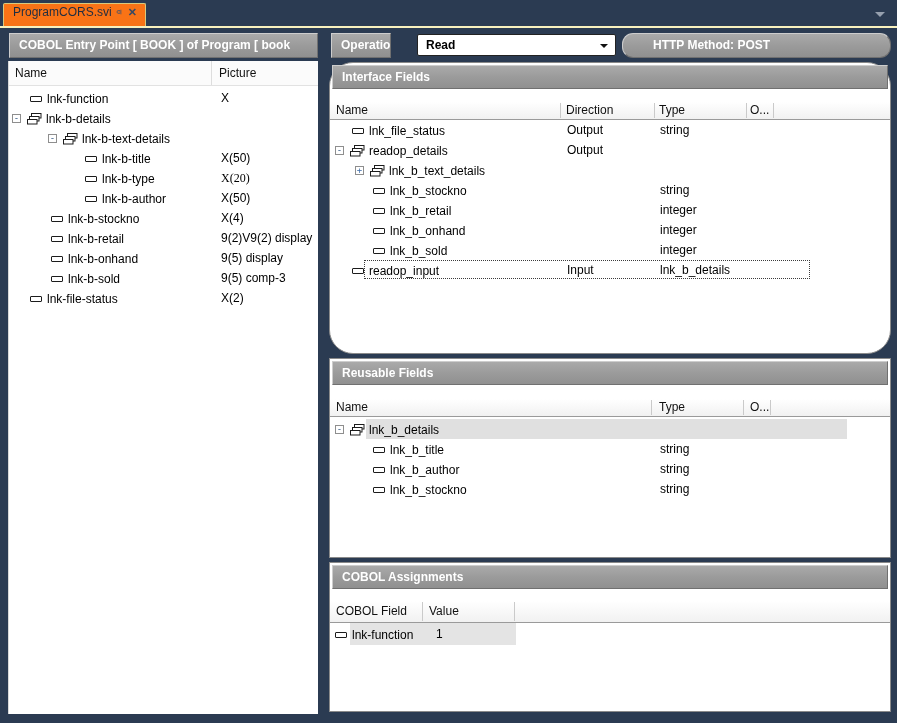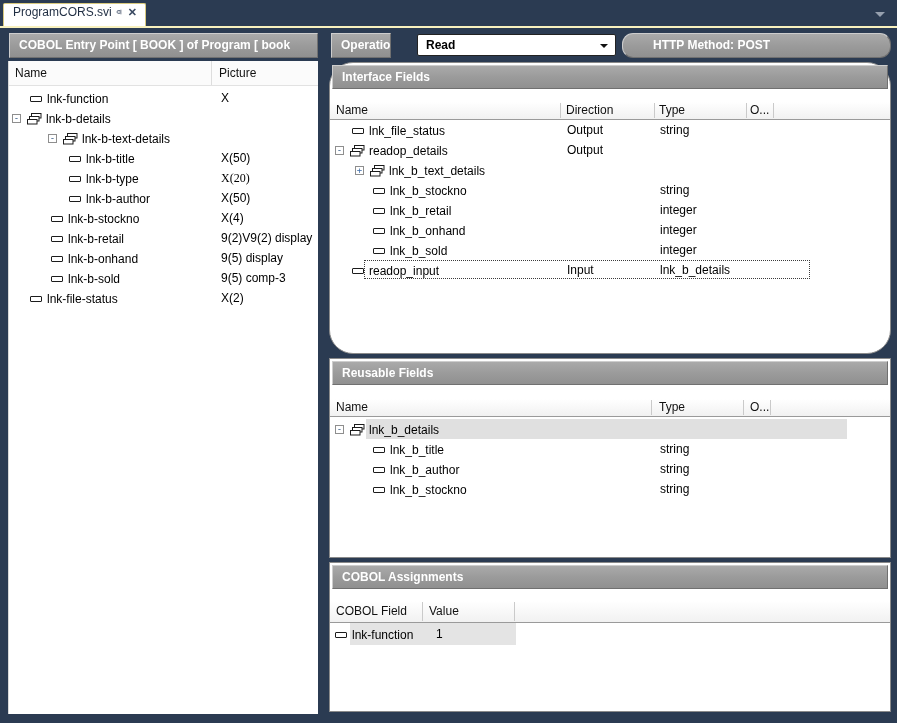--- a/index.html
+++ b/index.html
@@ -2,21 +2,21 @@
 <html><head>
 <meta charset="utf-8">
 <style>
   * { margin:0; padding:0; box-sizing:border-box; }
   html,body { width:897px; height:723px; }
   body { font-family:"Liberation Sans", sans-serif; background:#2B3B52; position:relative; overflow:hidden; }
   .screen { position:absolute; inset:0; width:897px; height:723px; background:#2B3B52; }
 
   
   .tabstrip { position:absolute; left:0; top:0; width:897px; height:26px; background:#2B3B52; }
-  .doc-tab { position:absolute; left:3px; top:3px; width:143px; height:23px; background:#ffffff;
+  .doc-tab { position:absolute; left:3px; top:3px; width:143px; height:23px; background:#f97316;
              border-radius:2px 2px 0 0; border:1px solid #D8C97E; border-bottom:none;
              display:flex; align-items:center; padding:0 6px 7px 9px; }
   .doc-tab .title { font-size:12px; color:#1F2D42; white-space:nowrap; flex:1 1 auto; }
   .doc-tab .pin { width:13px; height:12px; margin:1px 4px 0 4px; }
   .doc-tab .xbtn { font-size:11px; font-weight:bold; color:#3A4A62; margin:0 2px; line-height:12px; }
   .accent-line { position:absolute; left:0; top:26px; width:897px; height:2px; background:#F8F1BE; }
   .tab-chevron { position:absolute; right:12px; top:12px; width:0; height:0;
                  border-left:5px solid transparent; border-right:5px solid transparent;
                  border-top:5px solid #96A0AE; }
 
@@ -48,21 +48,21 @@
   
   .field-ico { display:inline-block; width:12px; height:6px; border:1px solid #1C1C1C; background:#fff;
                border-radius:1px; vertical-align:middle; margin-right:5px; }
   .group-ico { display:inline-block; vertical-align:middle; margin-right:4px; }
 
   
   .llv0.kind-group { padding-left:3px; }
   .llv1.kind-field { padding-left:21px; }
   .llv1.kind-group { padding-left:39px; }
   .llv2.kind-field { padding-left:42px; }
-  .llv3.kind-field { padding-left:60px; }
+  .llv3.kind-field { padding-left:76px; }
   .rlv0.kind-field { padding-left:22px; }
   .rlv0.kind-group { padding-left:5px; }
   .rlv1.kind-group { padding-left:25px; }
   .rlv1.kind-field { padding-left:43px; }
   .alv0.kind-field { padding-left:5px; }
 
   
   .left-panel { position:absolute; left:6px; top:33px; width:312px; height:681px; }
   .lp-title { position:absolute; left:3px; top:0; right:0; height:25px; line-height:23px; }
   .lp-content { position:absolute; left:2px; top:28px; width:310px; height:653px; background:#fff;

